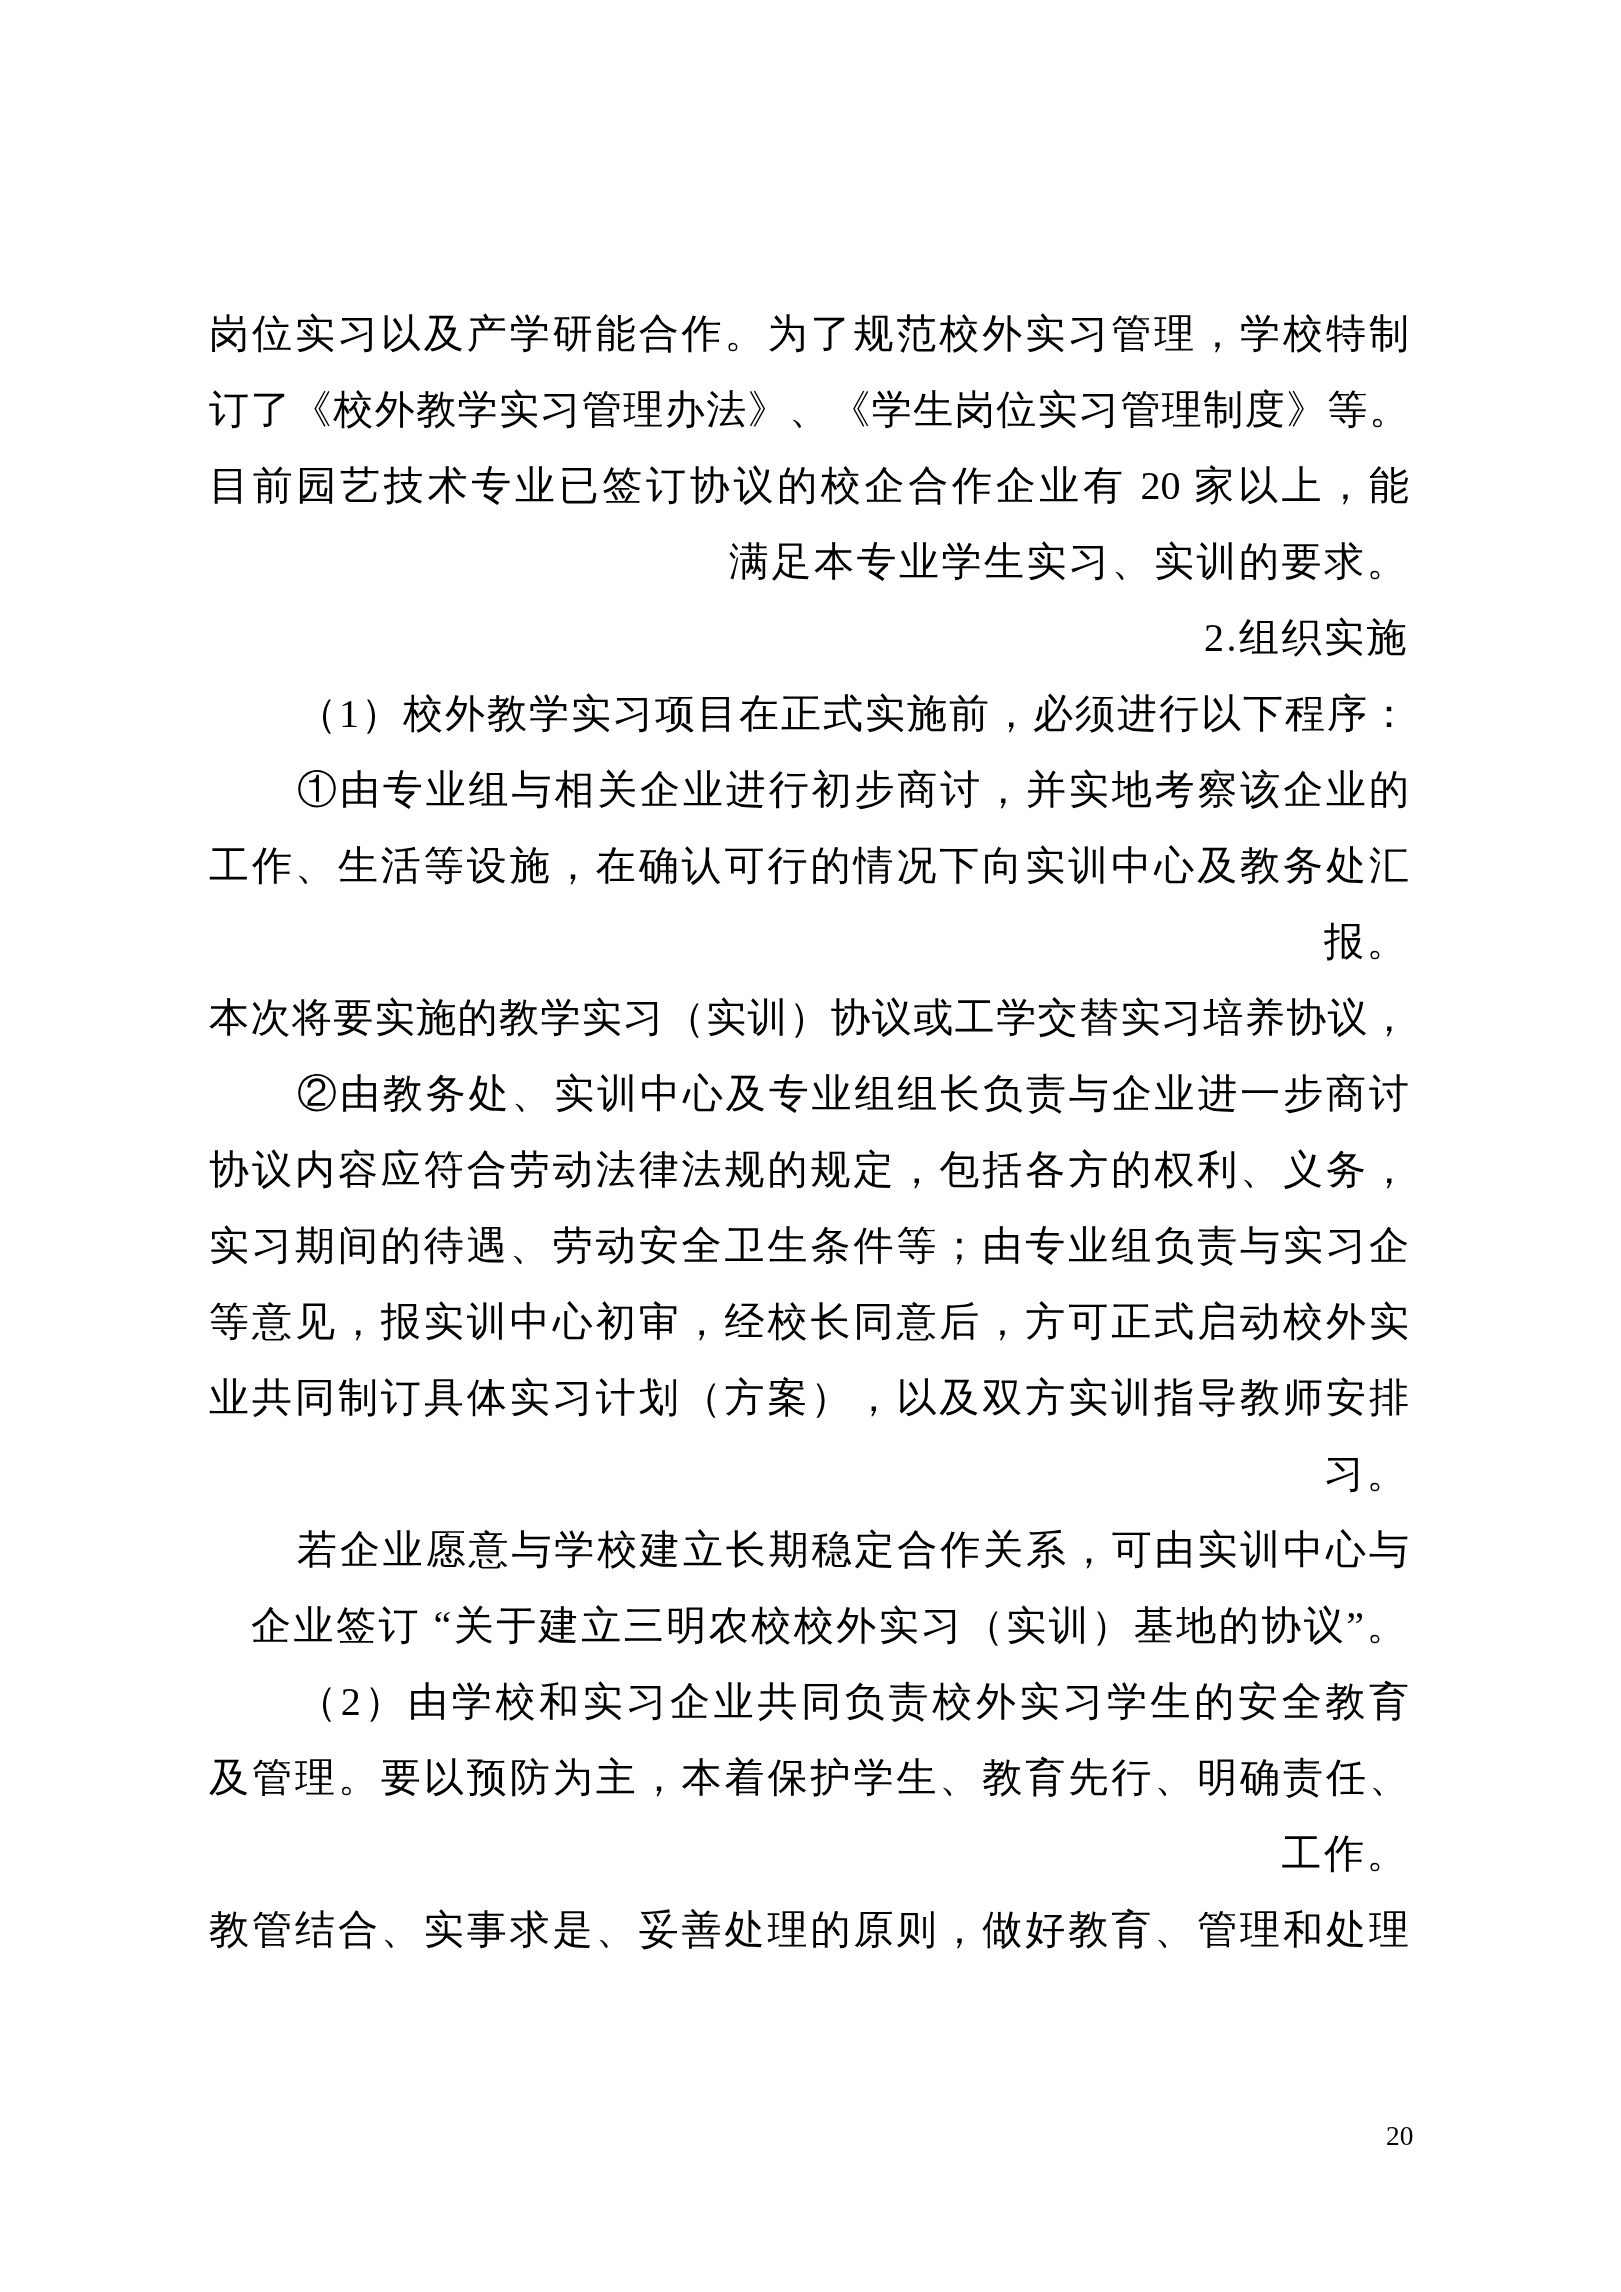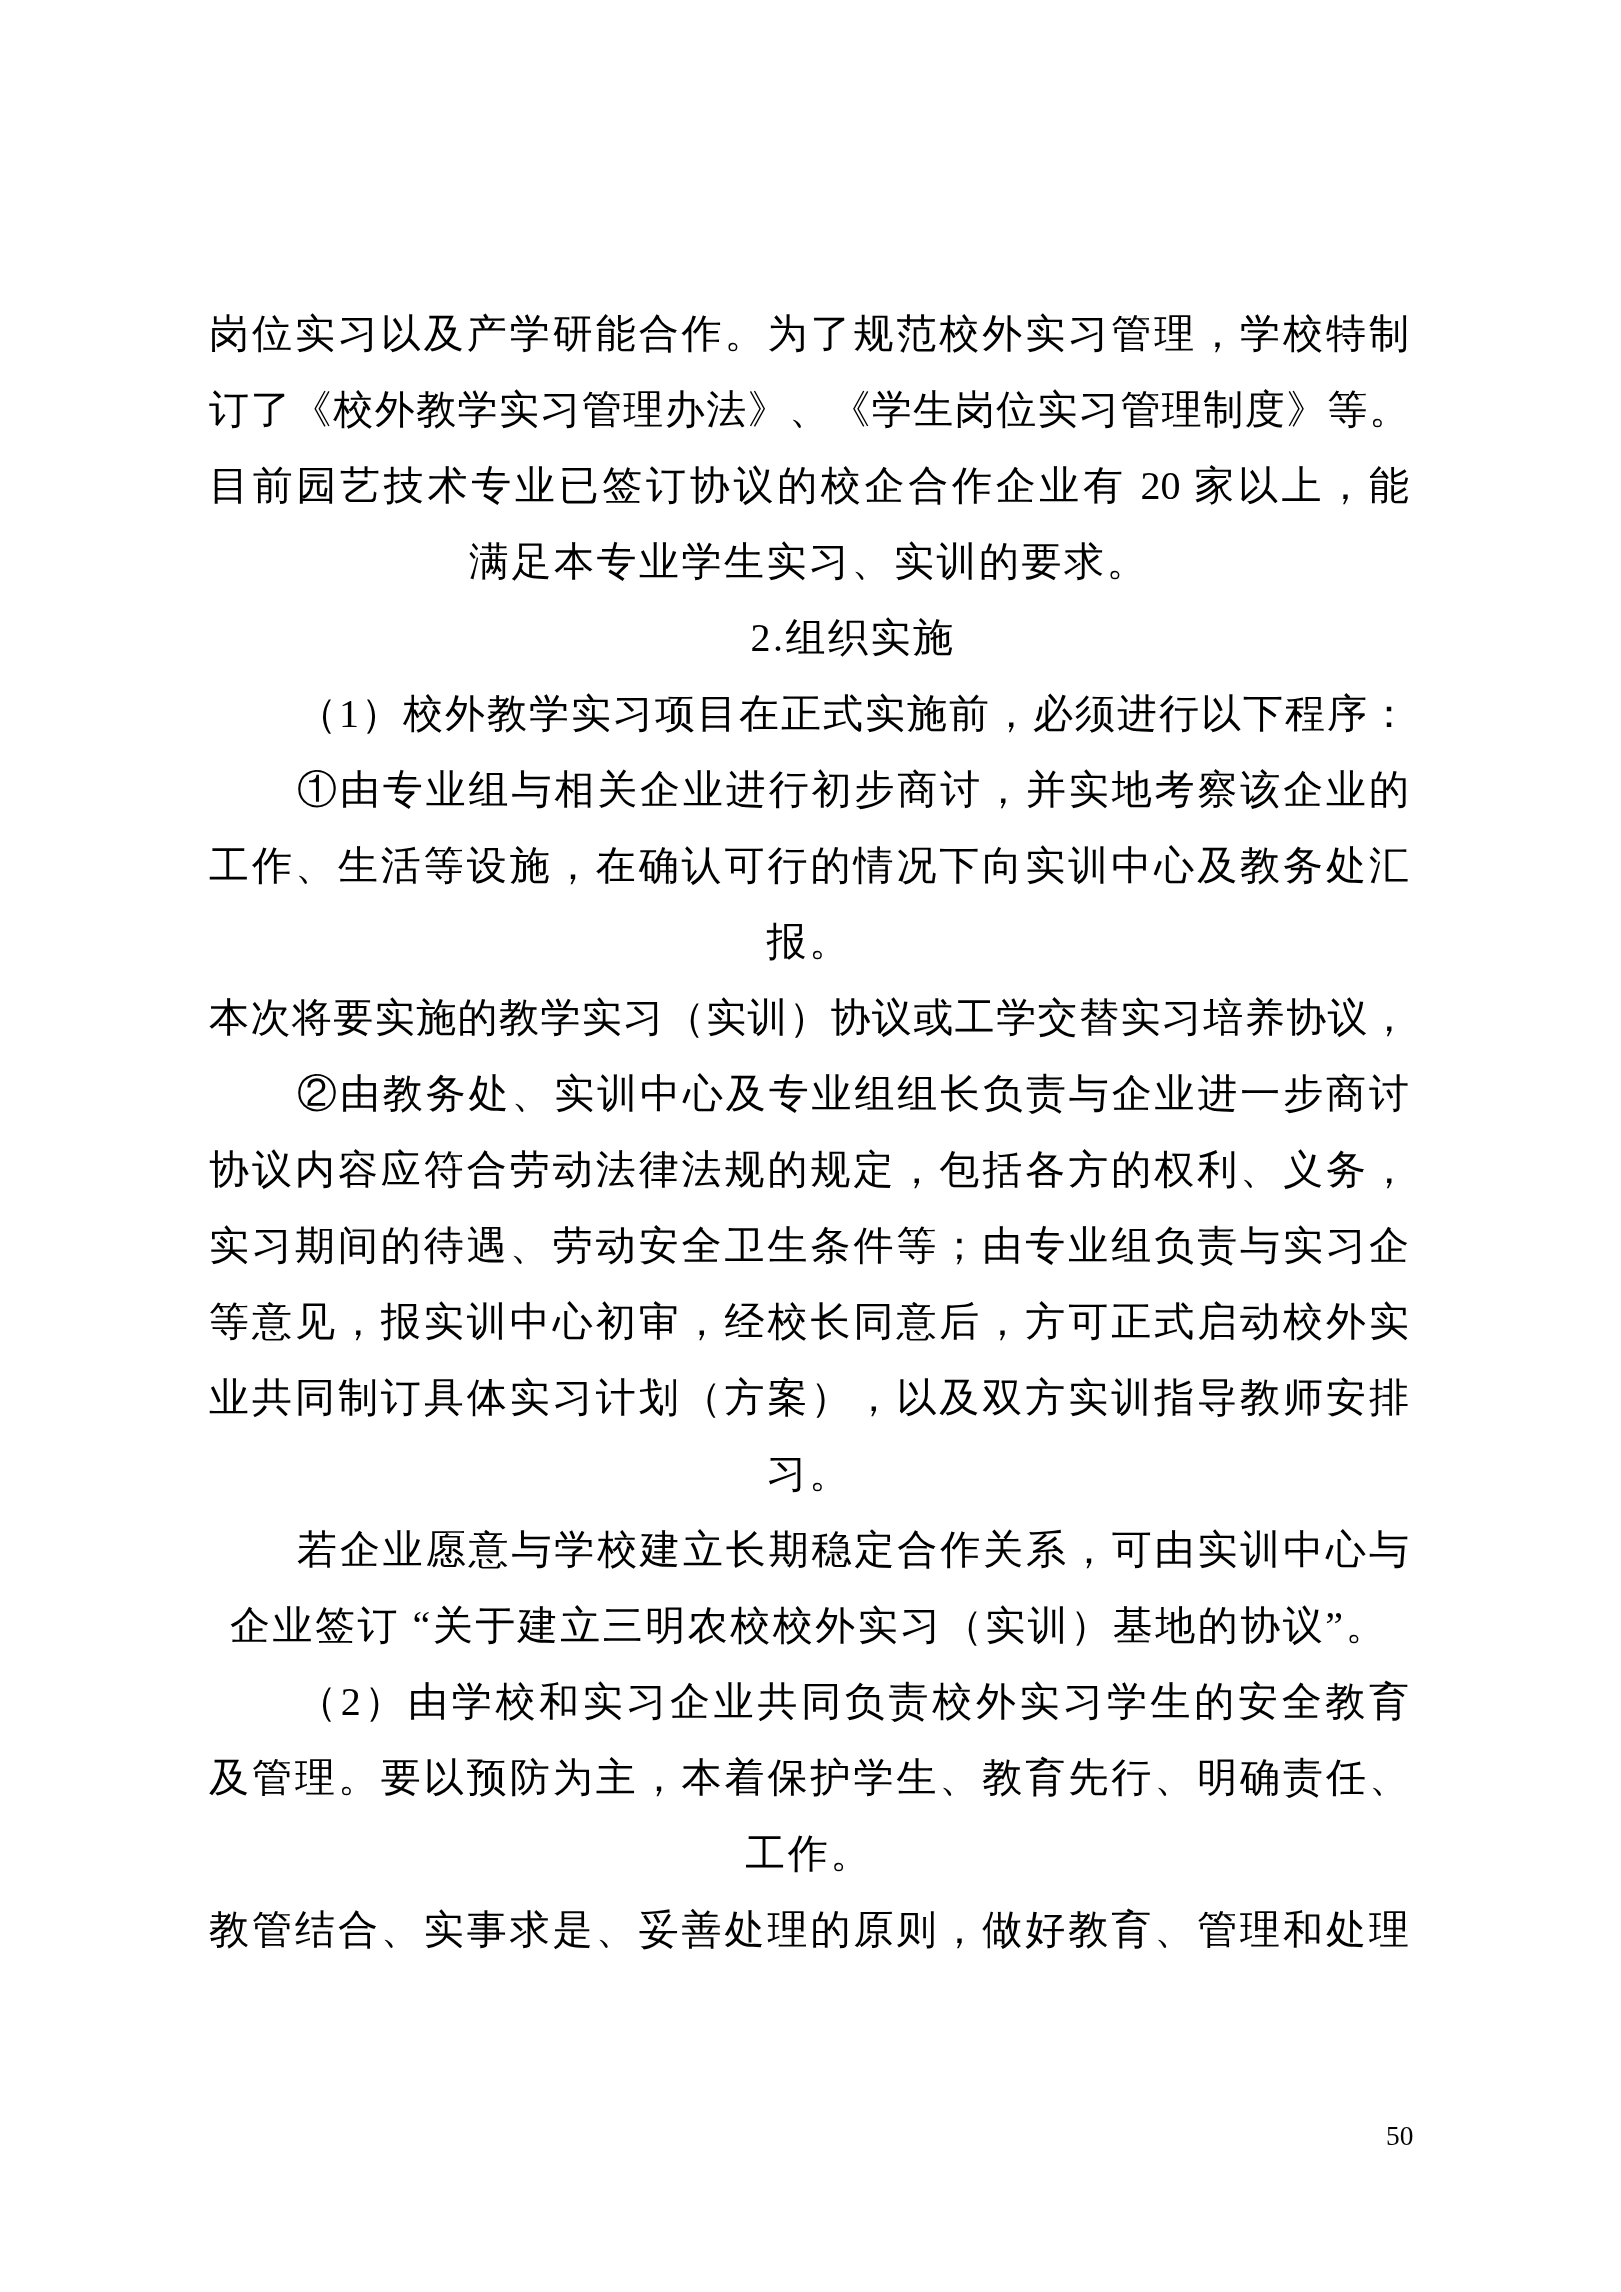--- a/index.html
+++ b/index.html
@@ -23,21 +23,21 @@
     top: 296px;
     width: 1200px;
   }
   .line {
     height: 76px;
     line-height: 76px;
     font-size: 40px;
     letter-spacing: 0;
     overflow: hidden;
     white-space: normal;
-    text-align: center;
+    text-align: right;
   }
   .line.justify {
     text-align: justify;
     text-align-last: justify;
     text-justify: inter-character;
   }
   .line.natural {
     letter-spacing: 2.5px;
   }
   .line.indent {
@@ -77,15 +77,15 @@
       <div class="line justify">等意见，报实训中心初审，经校长同意后，方可正式启动校外实</div>
       <div class="line justify">业共同制订具体实习计划（方案），以及双方实训指导教师安排</div>
       <div class="line natural">习。</div>
       <div class="line justify indent">若企业愿意与学校建立长期稳定合作关系，可由实训中心与</div>
       <div class="line natural">企业签订 “关于建立三明农校校外实习（实训）基地的协议”。</div>
       <div class="line justify indent">（2）由学校和实习企业共同负责校外实习学生的安全教育</div>
       <div class="line justify">及管理。要以预防为主，本着保护学生、教育先行、明确责任、</div>
       <div class="line natural">工作。</div>
       <div class="line justify">教管结合、实事求是、妥善处理的原则，做好教育、管理和处理</div>
     </div>
-  <div class="page-number">50</div>
+  <div class="page-number">20</div>
 </div>
 
 
 </body></html>

